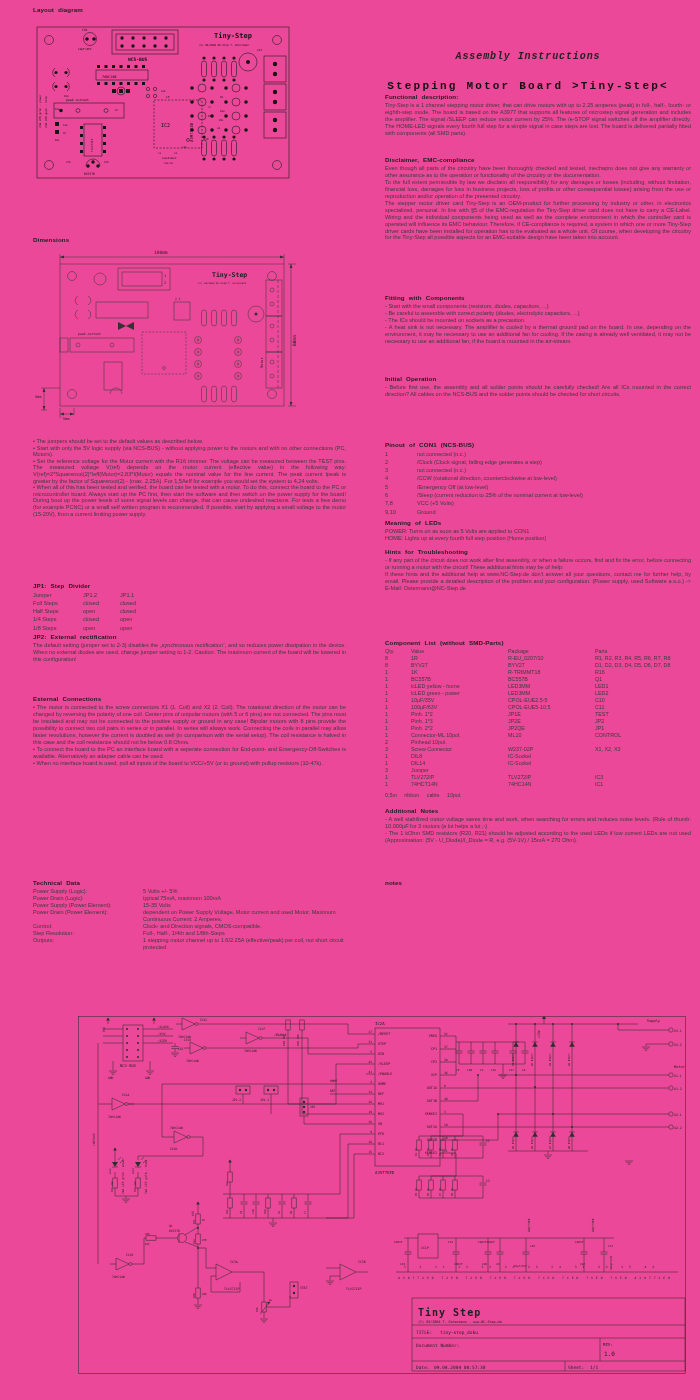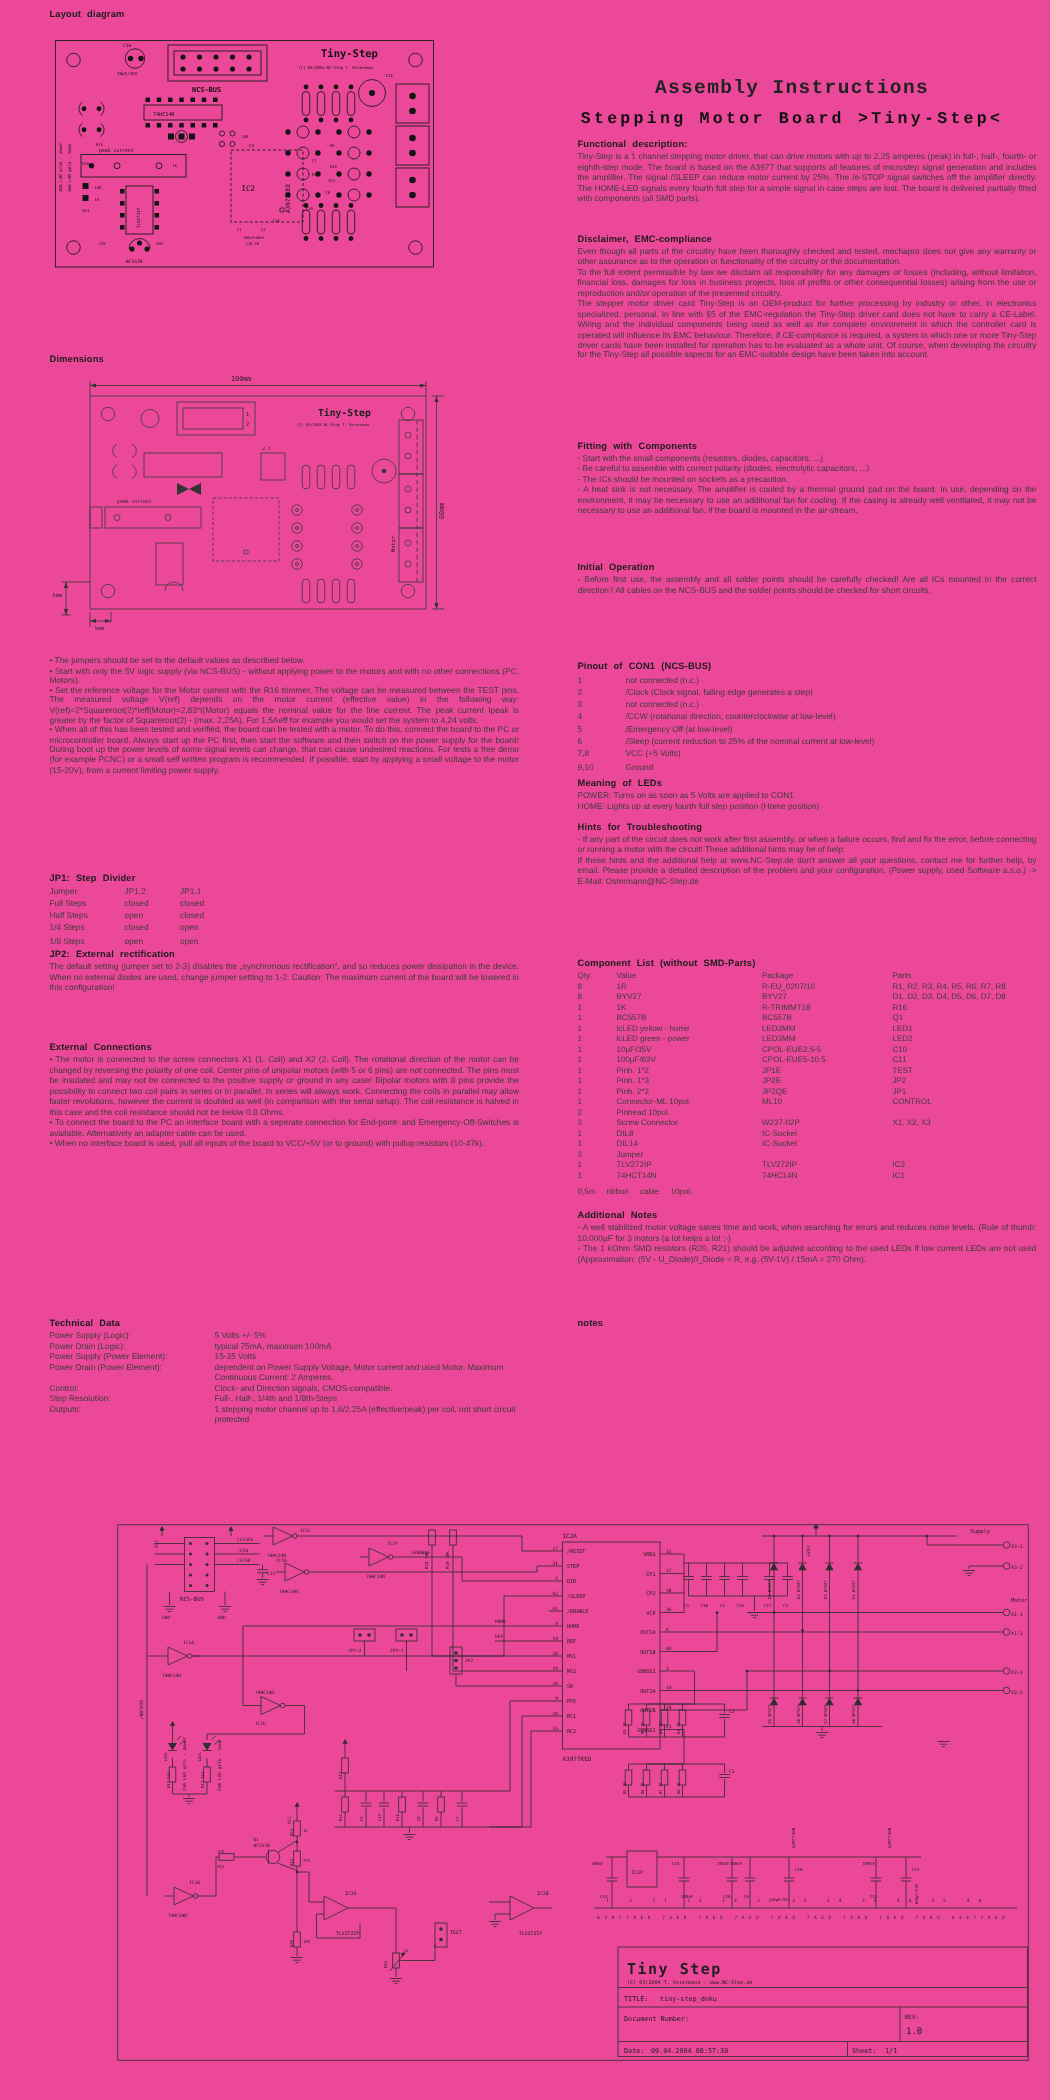--- a/index.html
+++ b/index.html
@@ -5,22 +5,22 @@
 *{margin:0;padding:0;box-sizing:border-box}
 body{background:#ddd}
 .page{position:relative;width:700px;height:1400px;background:#ec4899;font-family:"Liberation Sans",sans-serif;color:#3c3c3c;overflow:hidden}
 .abs{position:absolute}
 .h1{font-weight:bold;color:#1d1d1d;font-size:6.2px;word-spacing:2.2px;letter-spacing:.12px;margin-bottom:1.5px}
 .body-txt{font-size:5.55px;line-height:6.9px;text-align:justify}
 .body-txt p{margin:0}
 .gap{margin-top:6px}
 .rcol{left:385px;width:306px}
 .lcol{left:33px;width:313px}
-.kicker{font-family:"Liberation Mono",monospace;font-weight:bold;font-size:13px;letter-spacing:.9px;text-align:center;color:#222}
-.doc-title{font-family:"Liberation Mono",monospace;font-weight:bold;font-size:11px;letter-spacing:2.2px;text-align:center;white-space:nowrap;color:#111;margin-top:8px}
+.kicker{font-family:"Liberation Mono",monospace;font-style:italic;font-weight:bold;font-size:10px;letter-spacing:.9px;text-align:center;color:#222}
+.doc-title{font-family:"Liberation Mono",monospace;font-weight:bold;font-size:11px;letter-spacing:2.2px;text-align:center;white-space:nowrap;color:#111;margin-top:18px}
 .grid2{display:grid;grid-template-columns:32px 1fr;font-size:5.55px;line-height:8.3px}
 .grid3{display:grid;grid-template-columns:50px 37px 37px;font-size:5.55px;line-height:8.3px}
 .grid4{display:grid;grid-template-columns:26px 97px 87px 1fr;font-size:5.35px;line-height:7.05px}
 .gridT{display:grid;grid-template-columns:110px 1fr;font-size:5.55px;line-height:7px}
 .footer-line{font-size:5.35px;margin-top:4px;word-spacing:6px}
 svg text{font-family:"DejaVu Sans Mono",monospace;fill:#222;stroke:none}
 .sch *{stroke:#2e2e2e;fill:none;stroke-width:.55;stroke-linecap:butt}
 .sch text{stroke:none;fill:#1f1f1f}
 .sch .f,.pcb-svg .f,.dim-svg .f{fill:#2e2e2e;stroke:none}
 .pcb-svg *{stroke:#1c1c1c;fill:none;stroke-width:.6}

